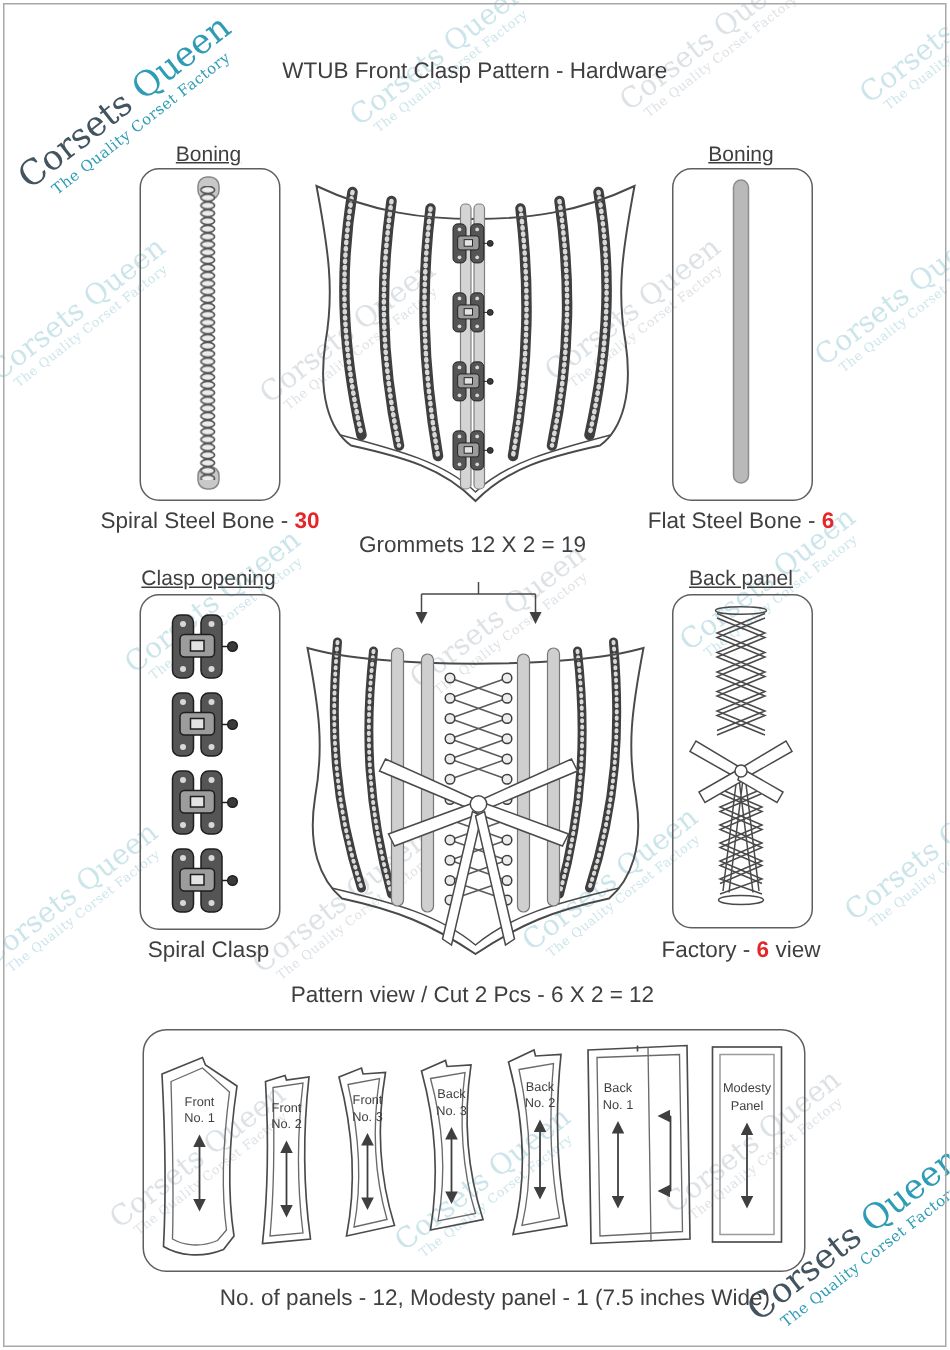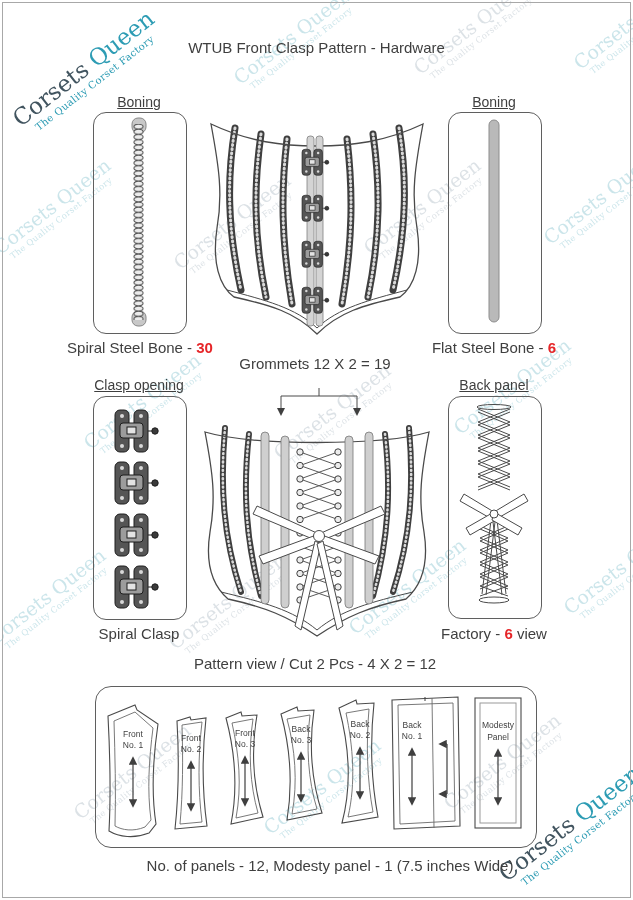--- a/index.html
+++ b/index.html
@@ -296,21 +296,21 @@
     <path class="ribbon" d="M 122,148 L 60,120 L 56,128 L 118,154 Z"></path>
     <path class="ribbon" d="M 122,148 L 184,120 L 188,128 L 126,154 Z"></path>
     <path class="ribbon" d="M 122,148 L 62,170 L 66,178 L 124,156 Z"></path>
     <path class="ribbon" d="M 122,148 L 182,170 L 178,178 L 120,156 Z"></path>
     <path class="ribbon" d="M 118,155 L 98,240 L 104,244 L 124,158 Z"></path>
     <path class="ribbon" d="M 126,155 L 146,240 L 140,244 L 120,158 Z"></path>
     <circle cx="122" cy="150" r="5.5" class="ribbon"></circle>
   </g>
 </svg>
 
-<div class="abs caption" style="left:95px;top:655px;width:440px;">Pattern view / Cut 2 Pcs - 4 X 2 = 12</div>
+<div class="abs caption" style="left:95px;top:655px;width:440px;">Pattern view / Cut 2 Pcs - 6 X 2 = 12</div>
 <div class="rbox" style="left:95px;top:686px;width:440px;height:160px;border-radius:16px;"></div>
 <svg style="left:95px;top:686px;" width="442" height="160" viewBox="0 0 442 160">
   <defs>
     <marker id="ah" viewBox="0 0 10 10" refX="8" refY="5" markerWidth="7" markerHeight="7" orient="auto-start-reverse">
       <path d="M0,0 L10,5 L0,10 Z" fill="#3f3f3f"></path>
     </marker>
   </defs>
 
   <g>
     <path class="piece" d="M 13,30 L 40,19 L 42,24 L 63,38 C 58,72 56,106 61,138 L 54,147 C 39,153 24,151 14,145 C 16,107 15,68 13,30 Z"></path>

